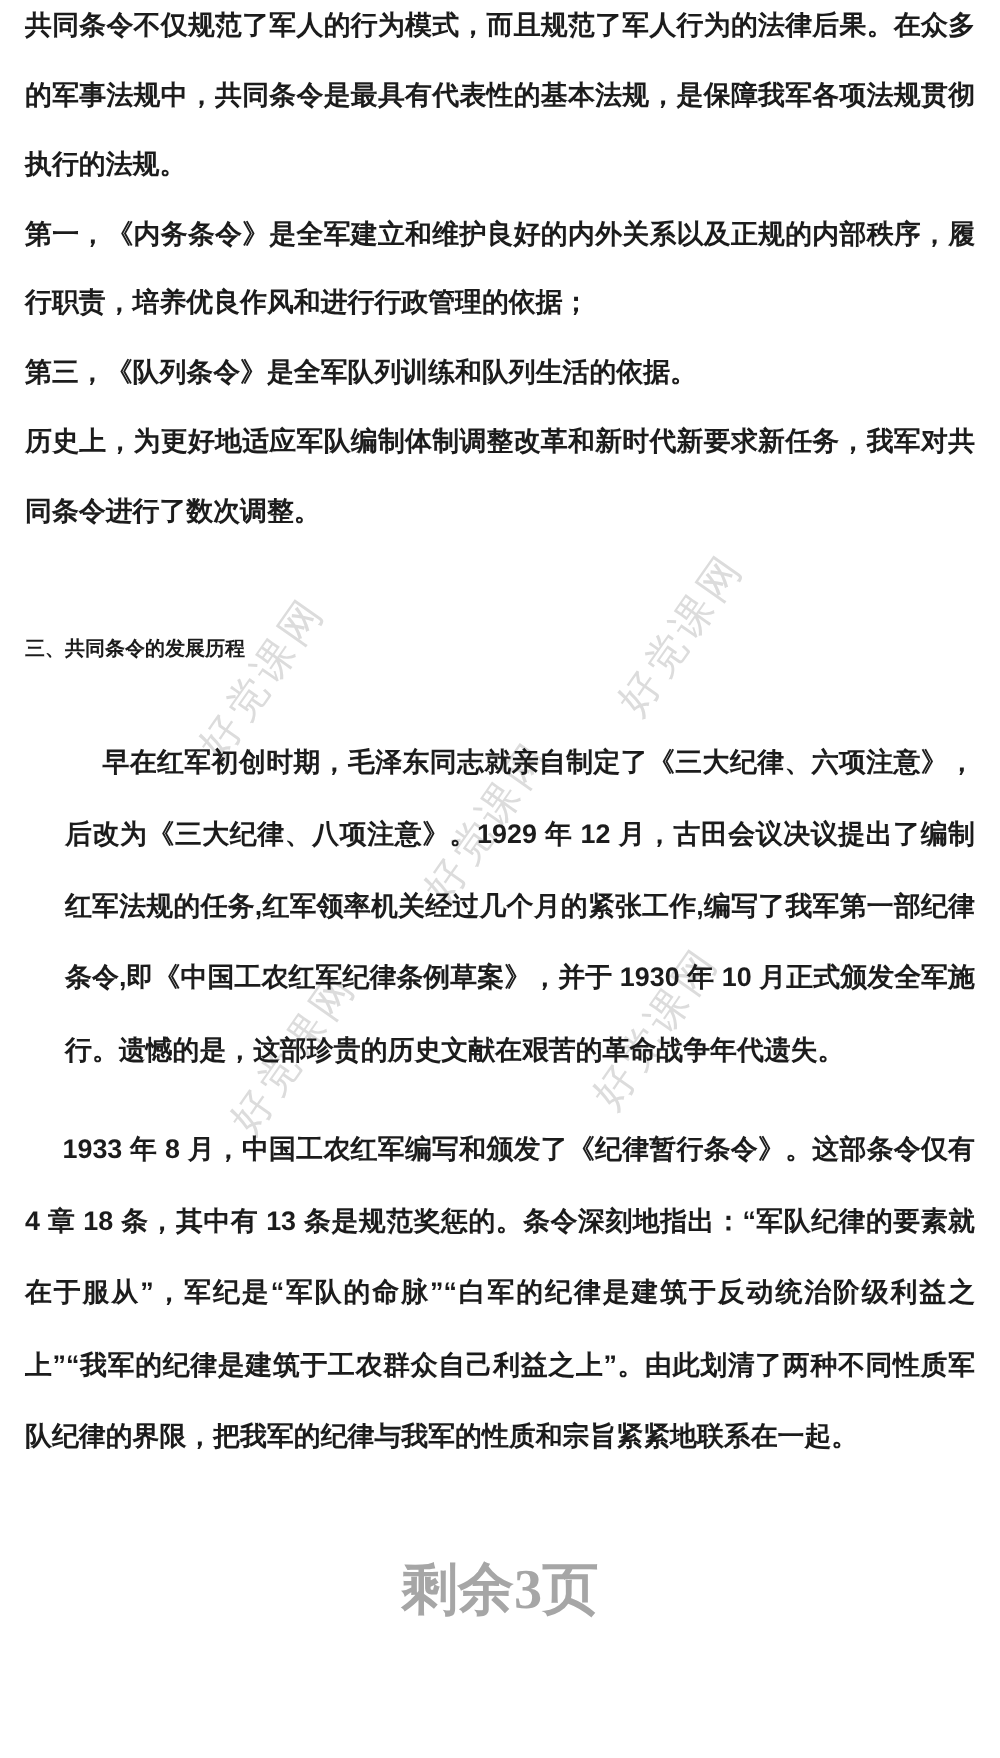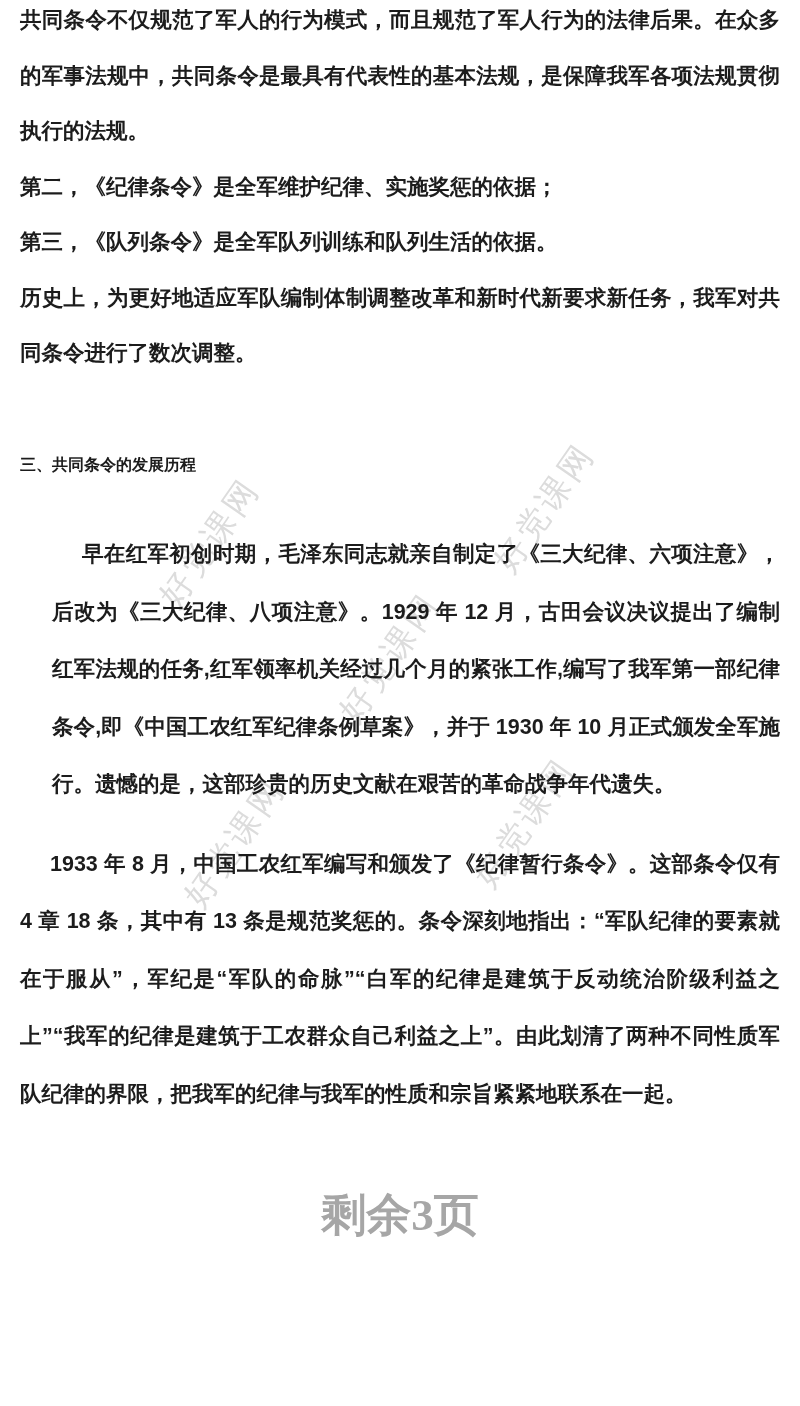--- a/index.html
+++ b/index.html
@@ -76,21 +76,21 @@
   <div class="wm-layer">
     <div class="wm wm1">好党课网</div>
     <div class="wm wm2">好党课网</div>
     <div class="wm wm3">好党课网</div>
     <div class="wm wm4">好党课网</div>
     <div class="wm wm5">好党课网</div>
   </div>
 
   <div class="doc">
     <p>共同条令不仅规范了军人的行为模式，而且规范了军人行为的法律后果。在众多的军事法规中，共同条令是最具有代表性的基本法规，是保障我军各项法规贯彻执行的法规。</p>
-    <p>第二，《纪律条令》是全军维护纪律、实施奖惩的依据；</p>
+    <p>第一，《内务条令》是全军建立和维护良好的内外关系以及正规的内部秩序，履行职责，培养优良作风和进行行政管理的依据；</p>
     <p>第三，《队列条令》是全军队列训练和队列生活的依据。</p>
     <p>历史上，为更好地适应军队编制体制调整改革和新时代新要求新任务，我军对共同条令进行了数次调整。</p>
 
     <h2 class="heading">三、共同条令的发展历程</h2>
 
     <p class="bodyp p6">早在红军初创时期，毛泽东同志就亲自制定了《三大纪律、六项注意》，后改为《三大纪律、八项注意》。1929 年 12 月，古田会议决议提出了编制红军法规的任务,红军领率机关经过几个月的紧张工作,编写了我军第一部纪律条令,即《中国工农红军纪律条例草案》，并于 1930 年 10 月正式颁发全军施行。遗憾的是，这部珍贵的历史文献在艰苦的革命战争年代遗失。</p>
     <p class="bodyp p7">1933 年 8 月，中国工农红军编写和颁发了《纪律暂行条令》。这部条令仅有 4 章 18 条，其中有 13 条是规范奖惩的。条令深刻地指出：“军队纪律的要素就在于服从”，军纪是“军队的命脉”“白军的纪律是建筑于反动统治阶级利益之上”“我军的纪律是建筑于工农群众自己利益之上”。由此划清了两种不同性质军队纪律的界限，把我军的纪律与我军的性质和宗旨紧紧地联系在一起。</p>
 
     <div class="footer">
       <span>剩余3页</span>

